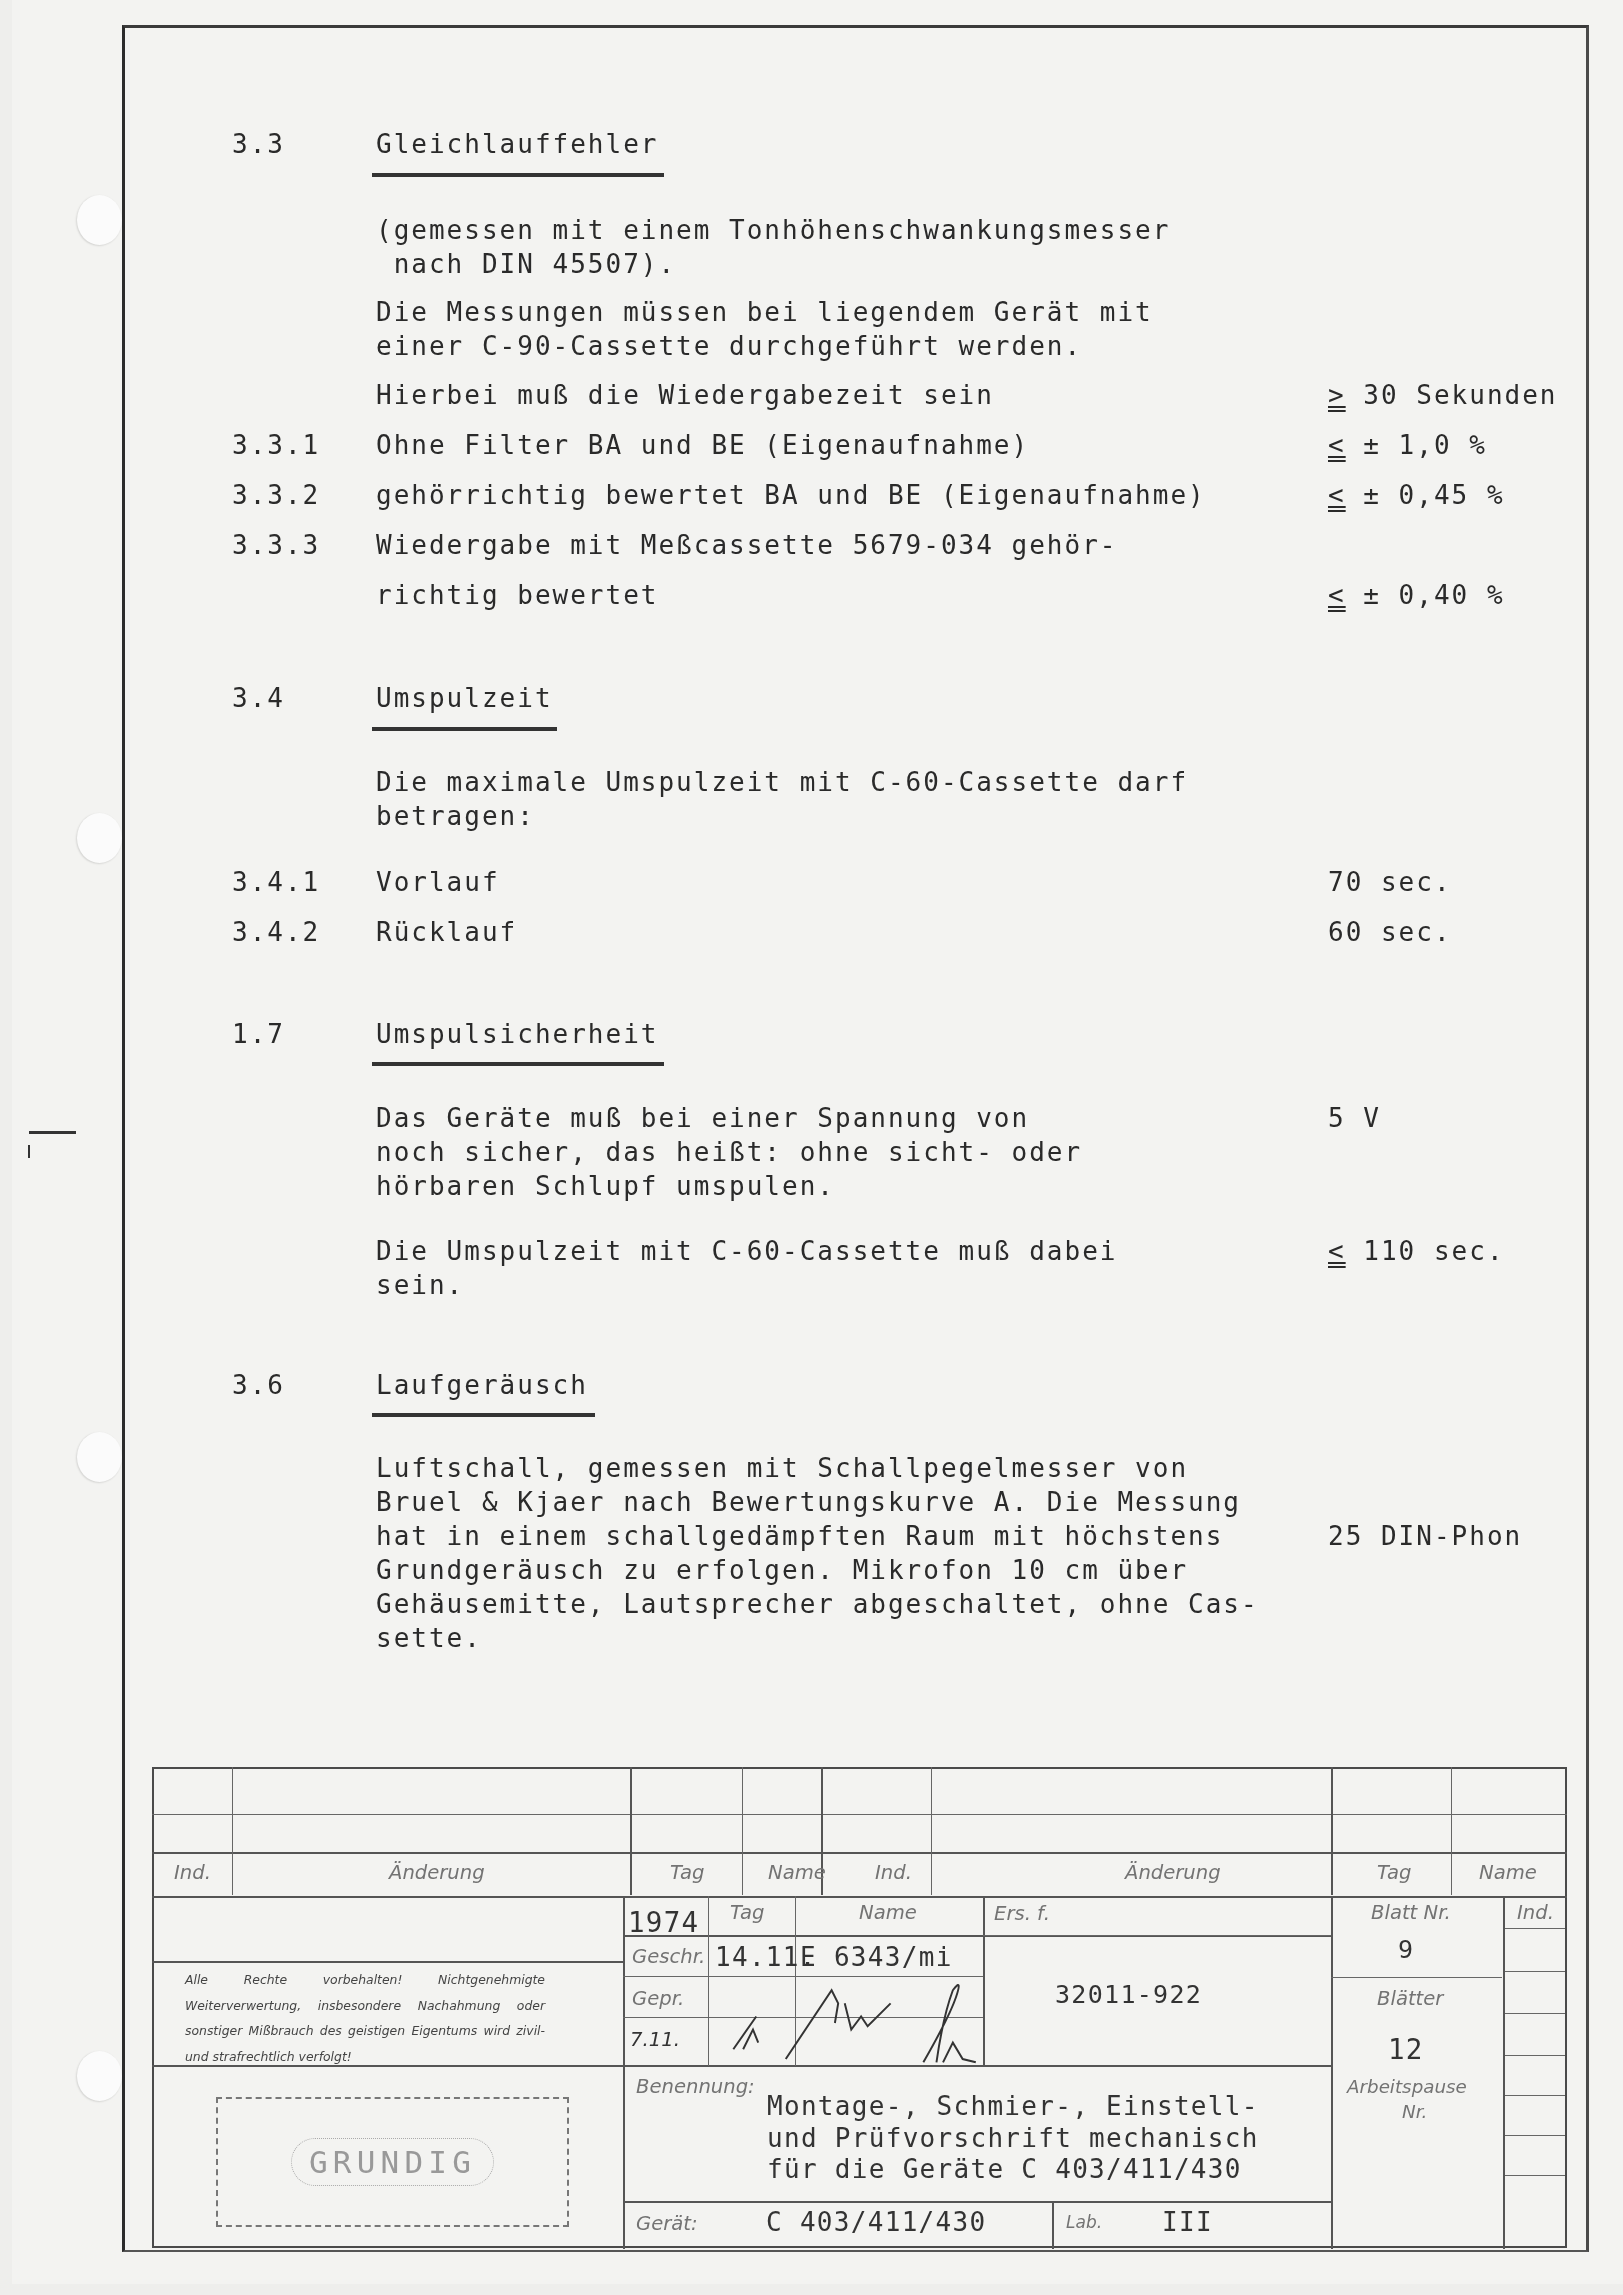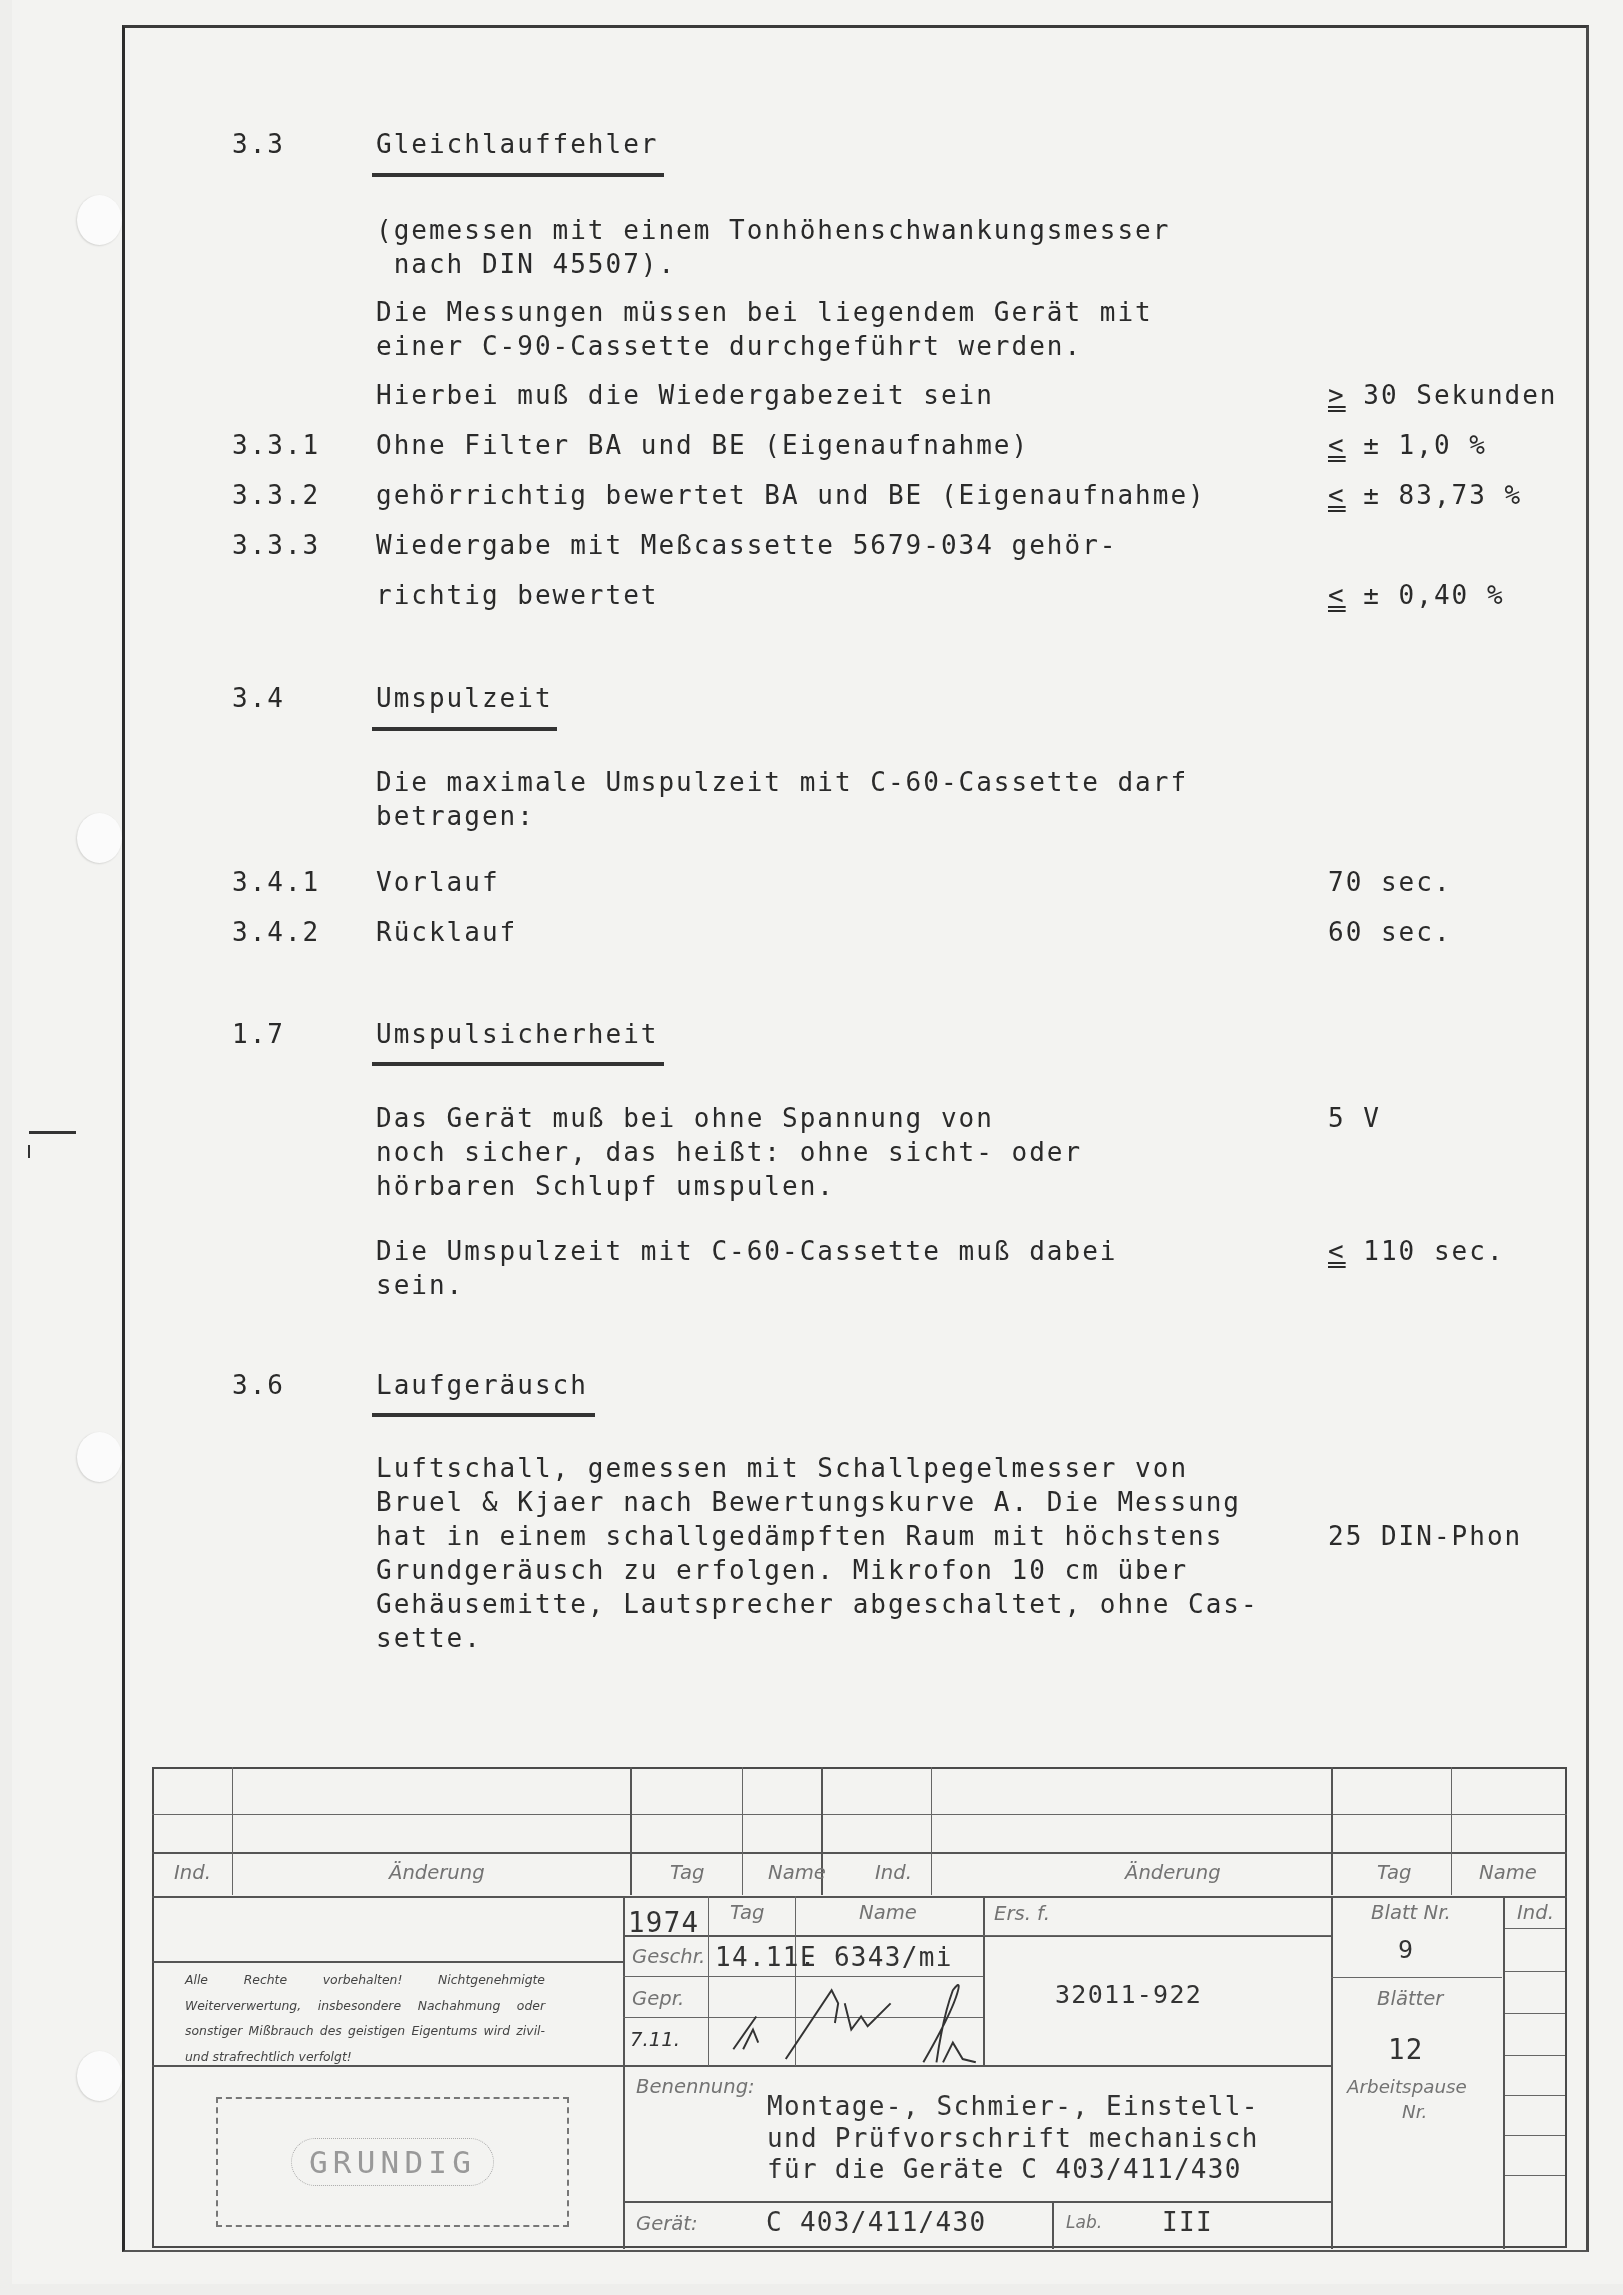--- a/index.html
+++ b/index.html
@@ -76,21 +76,21 @@
 
   <div class="t txt" style="top:378px">Hierbei muß die Wiedergabezeit sein</div>
   <div class="t val" style="top:378px"><span class="rel">&gt;</span> <span>30 Sekunden</span></div>
 
   <div class="t num" style="top:428px">3.3.1</div>
   <div class="t txt" style="top:428px">Ohne Filter BA und BE (Eigenaufnahme)</div>
   <div class="t val" style="top:428px"><span class="rel">&lt;</span> <span>± 1,0 %</span></div>
 
   <div class="t num" style="top:478px">3.3.2</div>
   <div class="t txt" style="top:478px">gehörrichtig bewertet BA und BE (Eigenaufnahme)</div>
-  <div class="t val" style="top:478px"><span class="rel">&lt;</span> <span>± 83,73 %</span></div>
+  <div class="t val" style="top:478px"><span class="rel">&lt;</span> <span>± 0,45 %</span></div>
 
   <div class="t num" style="top:528px">3.3.3</div>
   <div class="t txt" style="top:528px">Wiedergabe mit Meßcassette 5679-034 gehör-</div>
   <div class="t txt" style="top:578px">richtig bewertet</div>
   <div class="t val" style="top:578px"><span class="rel">&lt;</span> <span>± 0,40 %</span></div>
 </div>
 
 <div>
   <div class="t num" style="top:681px">3.4</div>
   <div class="t txt" style="top:681px">Umspulzeit</div>
@@ -106,21 +106,21 @@
   <div class="t num" style="top:915px">3.4.2</div>
   <div class="t txt" style="top:915px">Rücklauf</div>
   <div class="t val" style="top:915px">60 sec.</div>
 </div>
 
 <div>
   <div class="t num" style="top:1017px">1.7</div>
   <div class="t txt" style="top:1017px">Umspulsicherheit</div>
   <div class="uline" style="left:372px;top:1062px;width:292px"></div>
 
-  <div class="t txt" style="top:1101px">Das Gerät muß bei ohne Spannung von</div>
+  <div class="t txt" style="top:1101px">Das Geräte muß bei einer Spannung von</div>
   <div class="t txt" style="top:1135px">noch sicher, das heißt: ohne sicht- oder</div>
   <div class="t txt" style="top:1169px">hörbaren Schlupf umspulen.</div>
   <div class="t val" style="top:1101px">5 V</div>
 
   <div class="t txt" style="top:1234px">Die Umspulzeit mit C-60-Cassette muß dabei</div>
   <div class="t txt" style="top:1268px">sein.</div>
   <div class="t val" style="top:1234px"><span class="rel">&lt;</span> <span>110 sec.</span></div>
 </div>
 
 <div>

